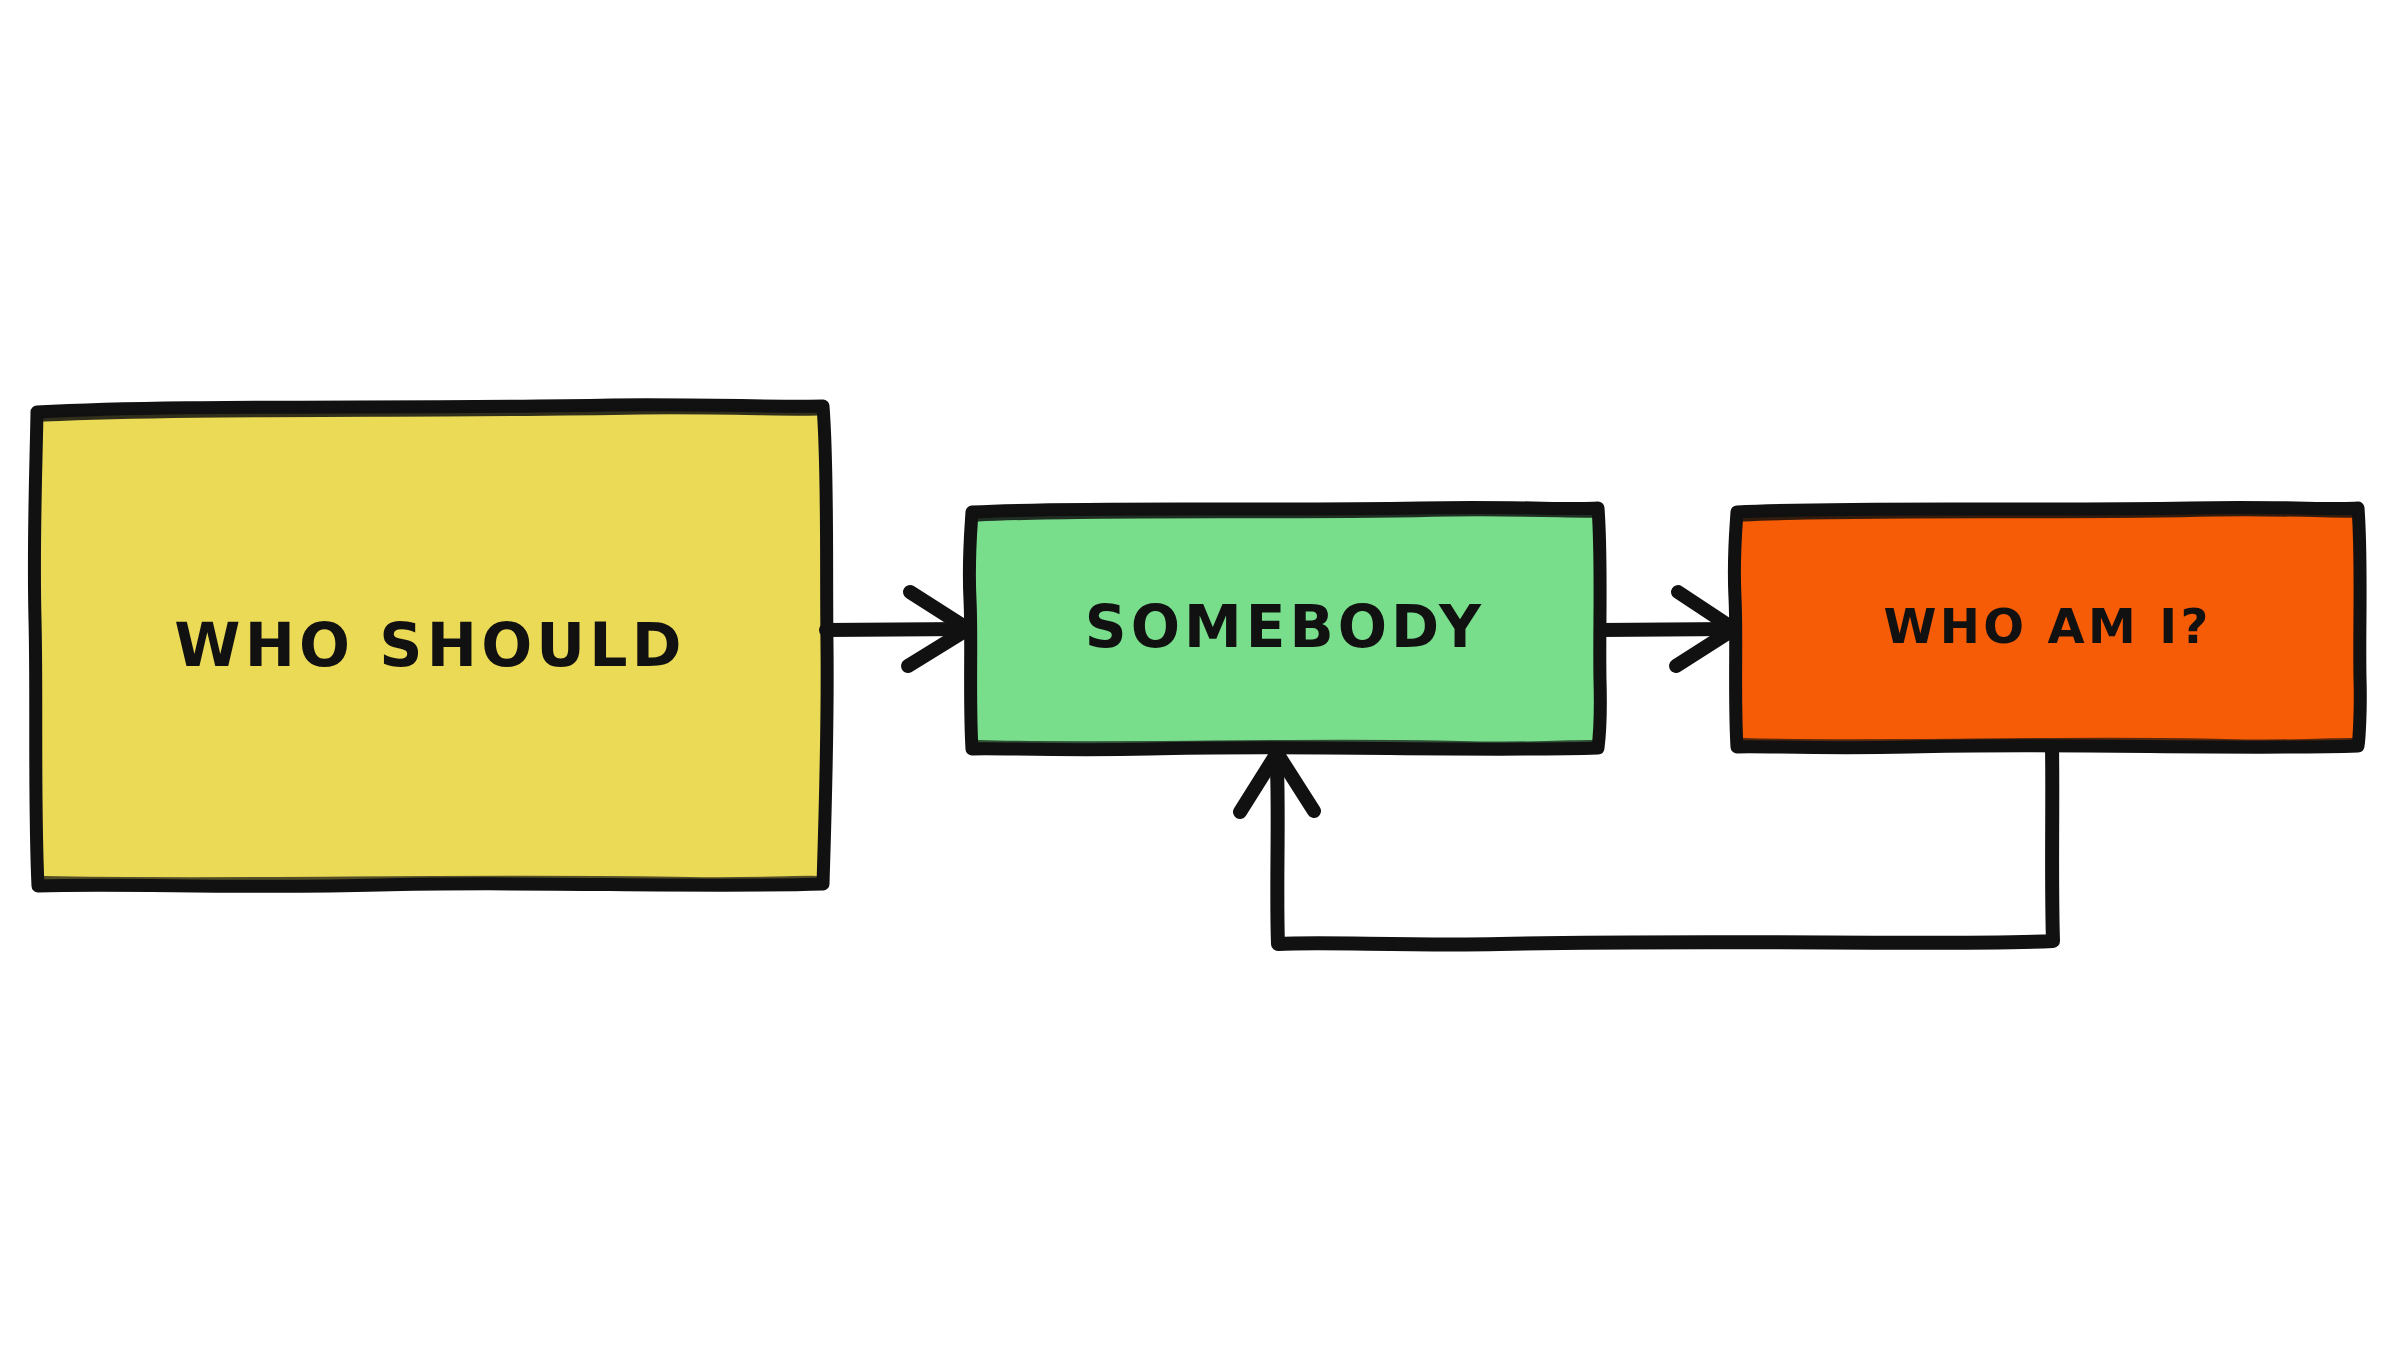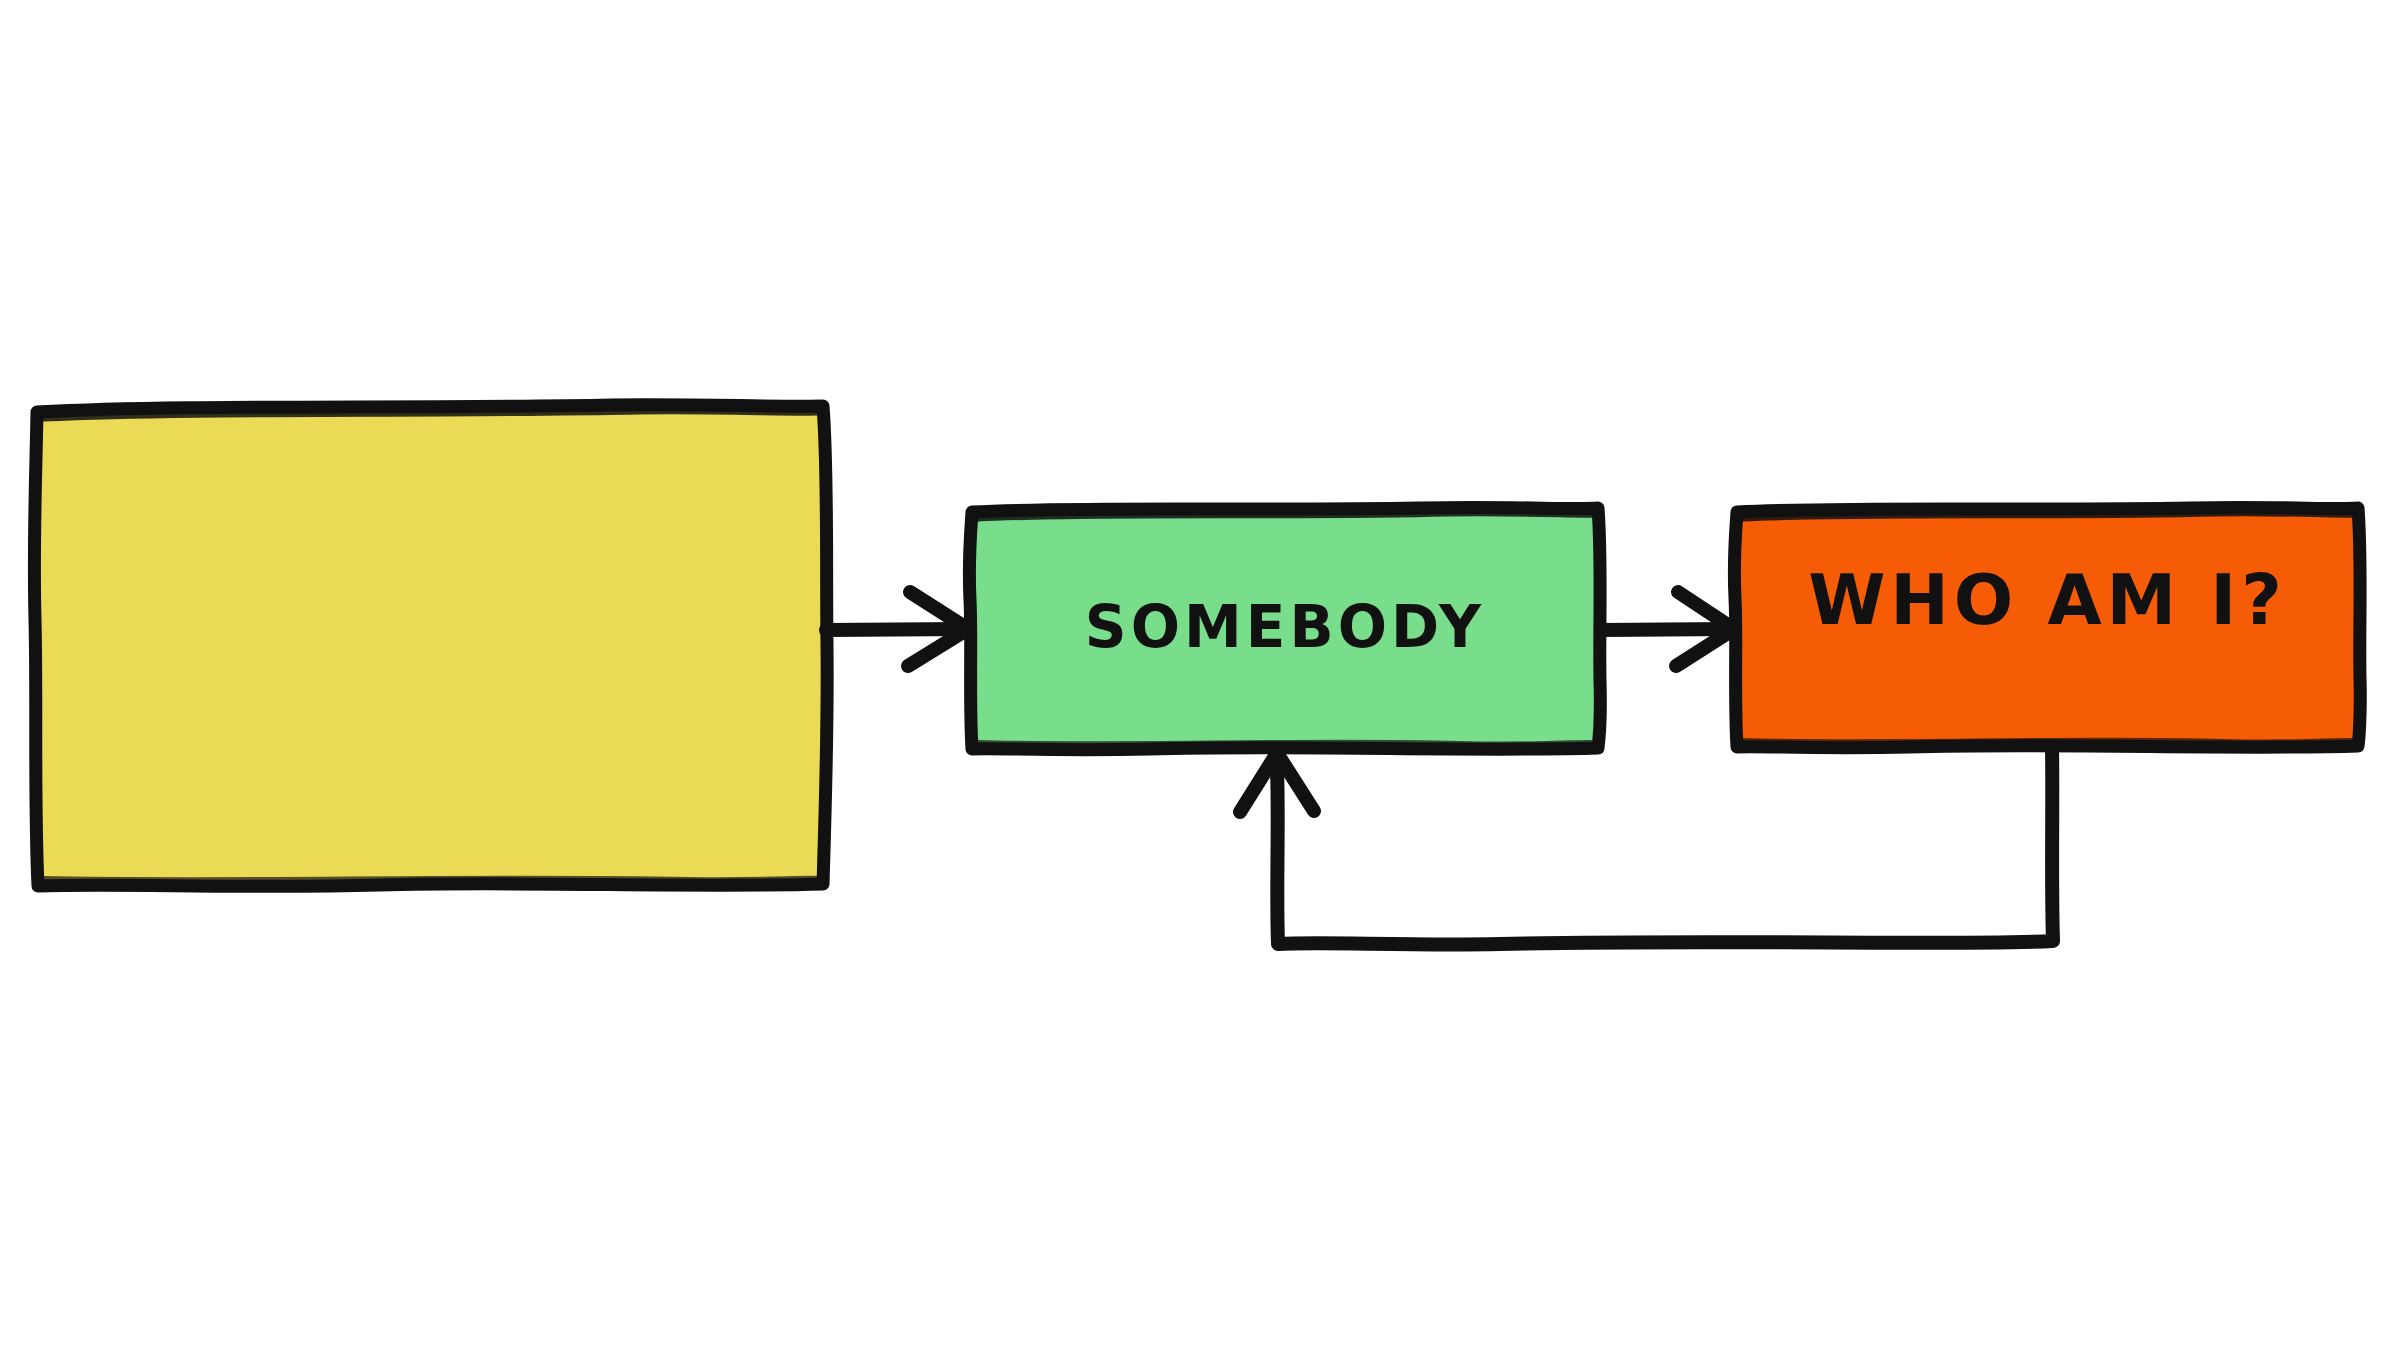--- a/index.html
+++ b/index.html
@@ -54,24 +54,24 @@
   }
   #label-middle {
     left: 970px;
     top: 505px;
     width: 630px;
     height: 245px;
     font-size: 58px;
   }
   #label-end {
     left: 1735px;
-    top: 479px;
+    top: 505px;
     width: 625px;
     height: 243px;
-    font-size: 70px;
+    font-size: 48px;
   }
 </style>
 </head>
 <body>
 
 <div id="stage">
 
   <svg id="diagram-svg" viewBox="0 0 2400 1350" xmlns="http://www.w3.org/2000/svg">
 
     <g>
@@ -132,20 +132,21 @@
            C 1950 946, 1720 939, 1500 944
            C 1400 946, 1320 941, 1278 944
            C 1276 890, 1279 820, 1277 770
            L 1277 756" fill="none" stroke="#111111" stroke-width="14" stroke-linecap="round" stroke-linejoin="round"></path>
       <path d="M 1240 812 L 1277 753 L 1314 811" fill="none" stroke="#111111" stroke-width="14" stroke-linecap="round" stroke-linejoin="round"></path>
     </g>
 
   </svg>
 
   <div class="node-label" id="label-start">
+    <span class="line">WHO SHOULD</span>
   </div>
 
   <div class="node-label" id="label-middle">
     <span class="line">SOMEBODY</span>
   </div>
 
   <div class="node-label" id="label-end">
     <span class="line">WHO AM I?</span>
   </div>
 

